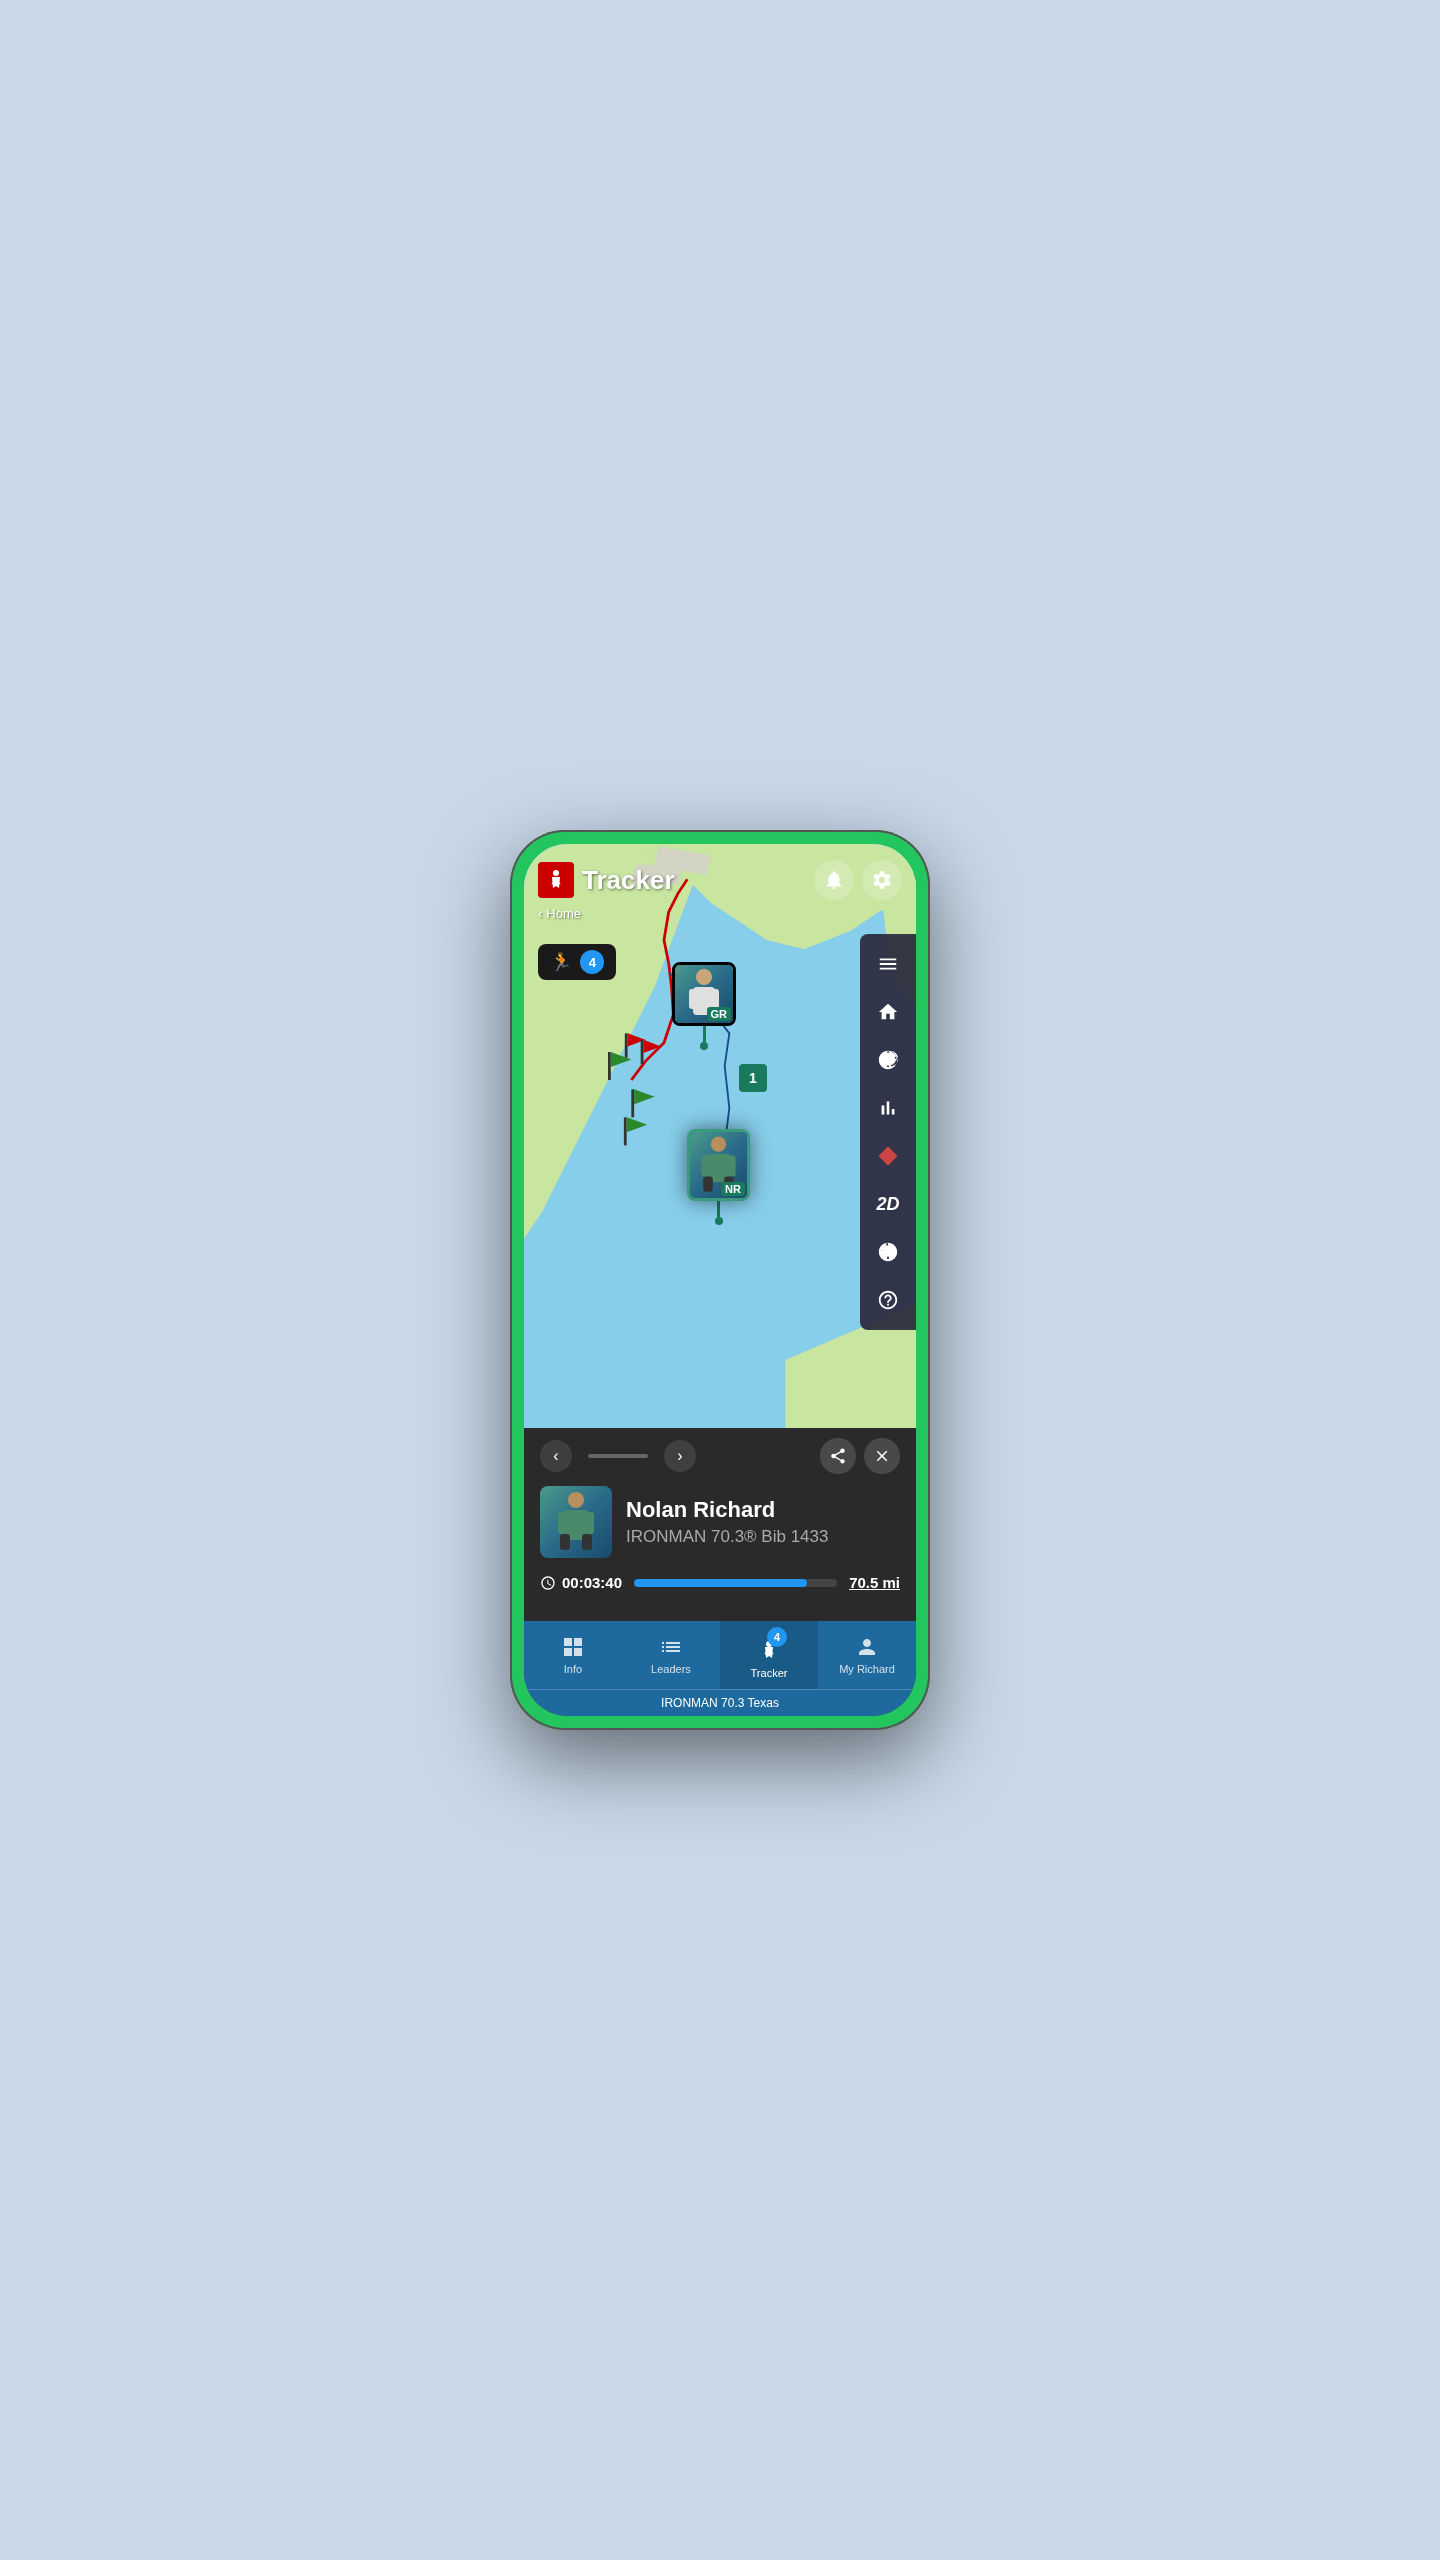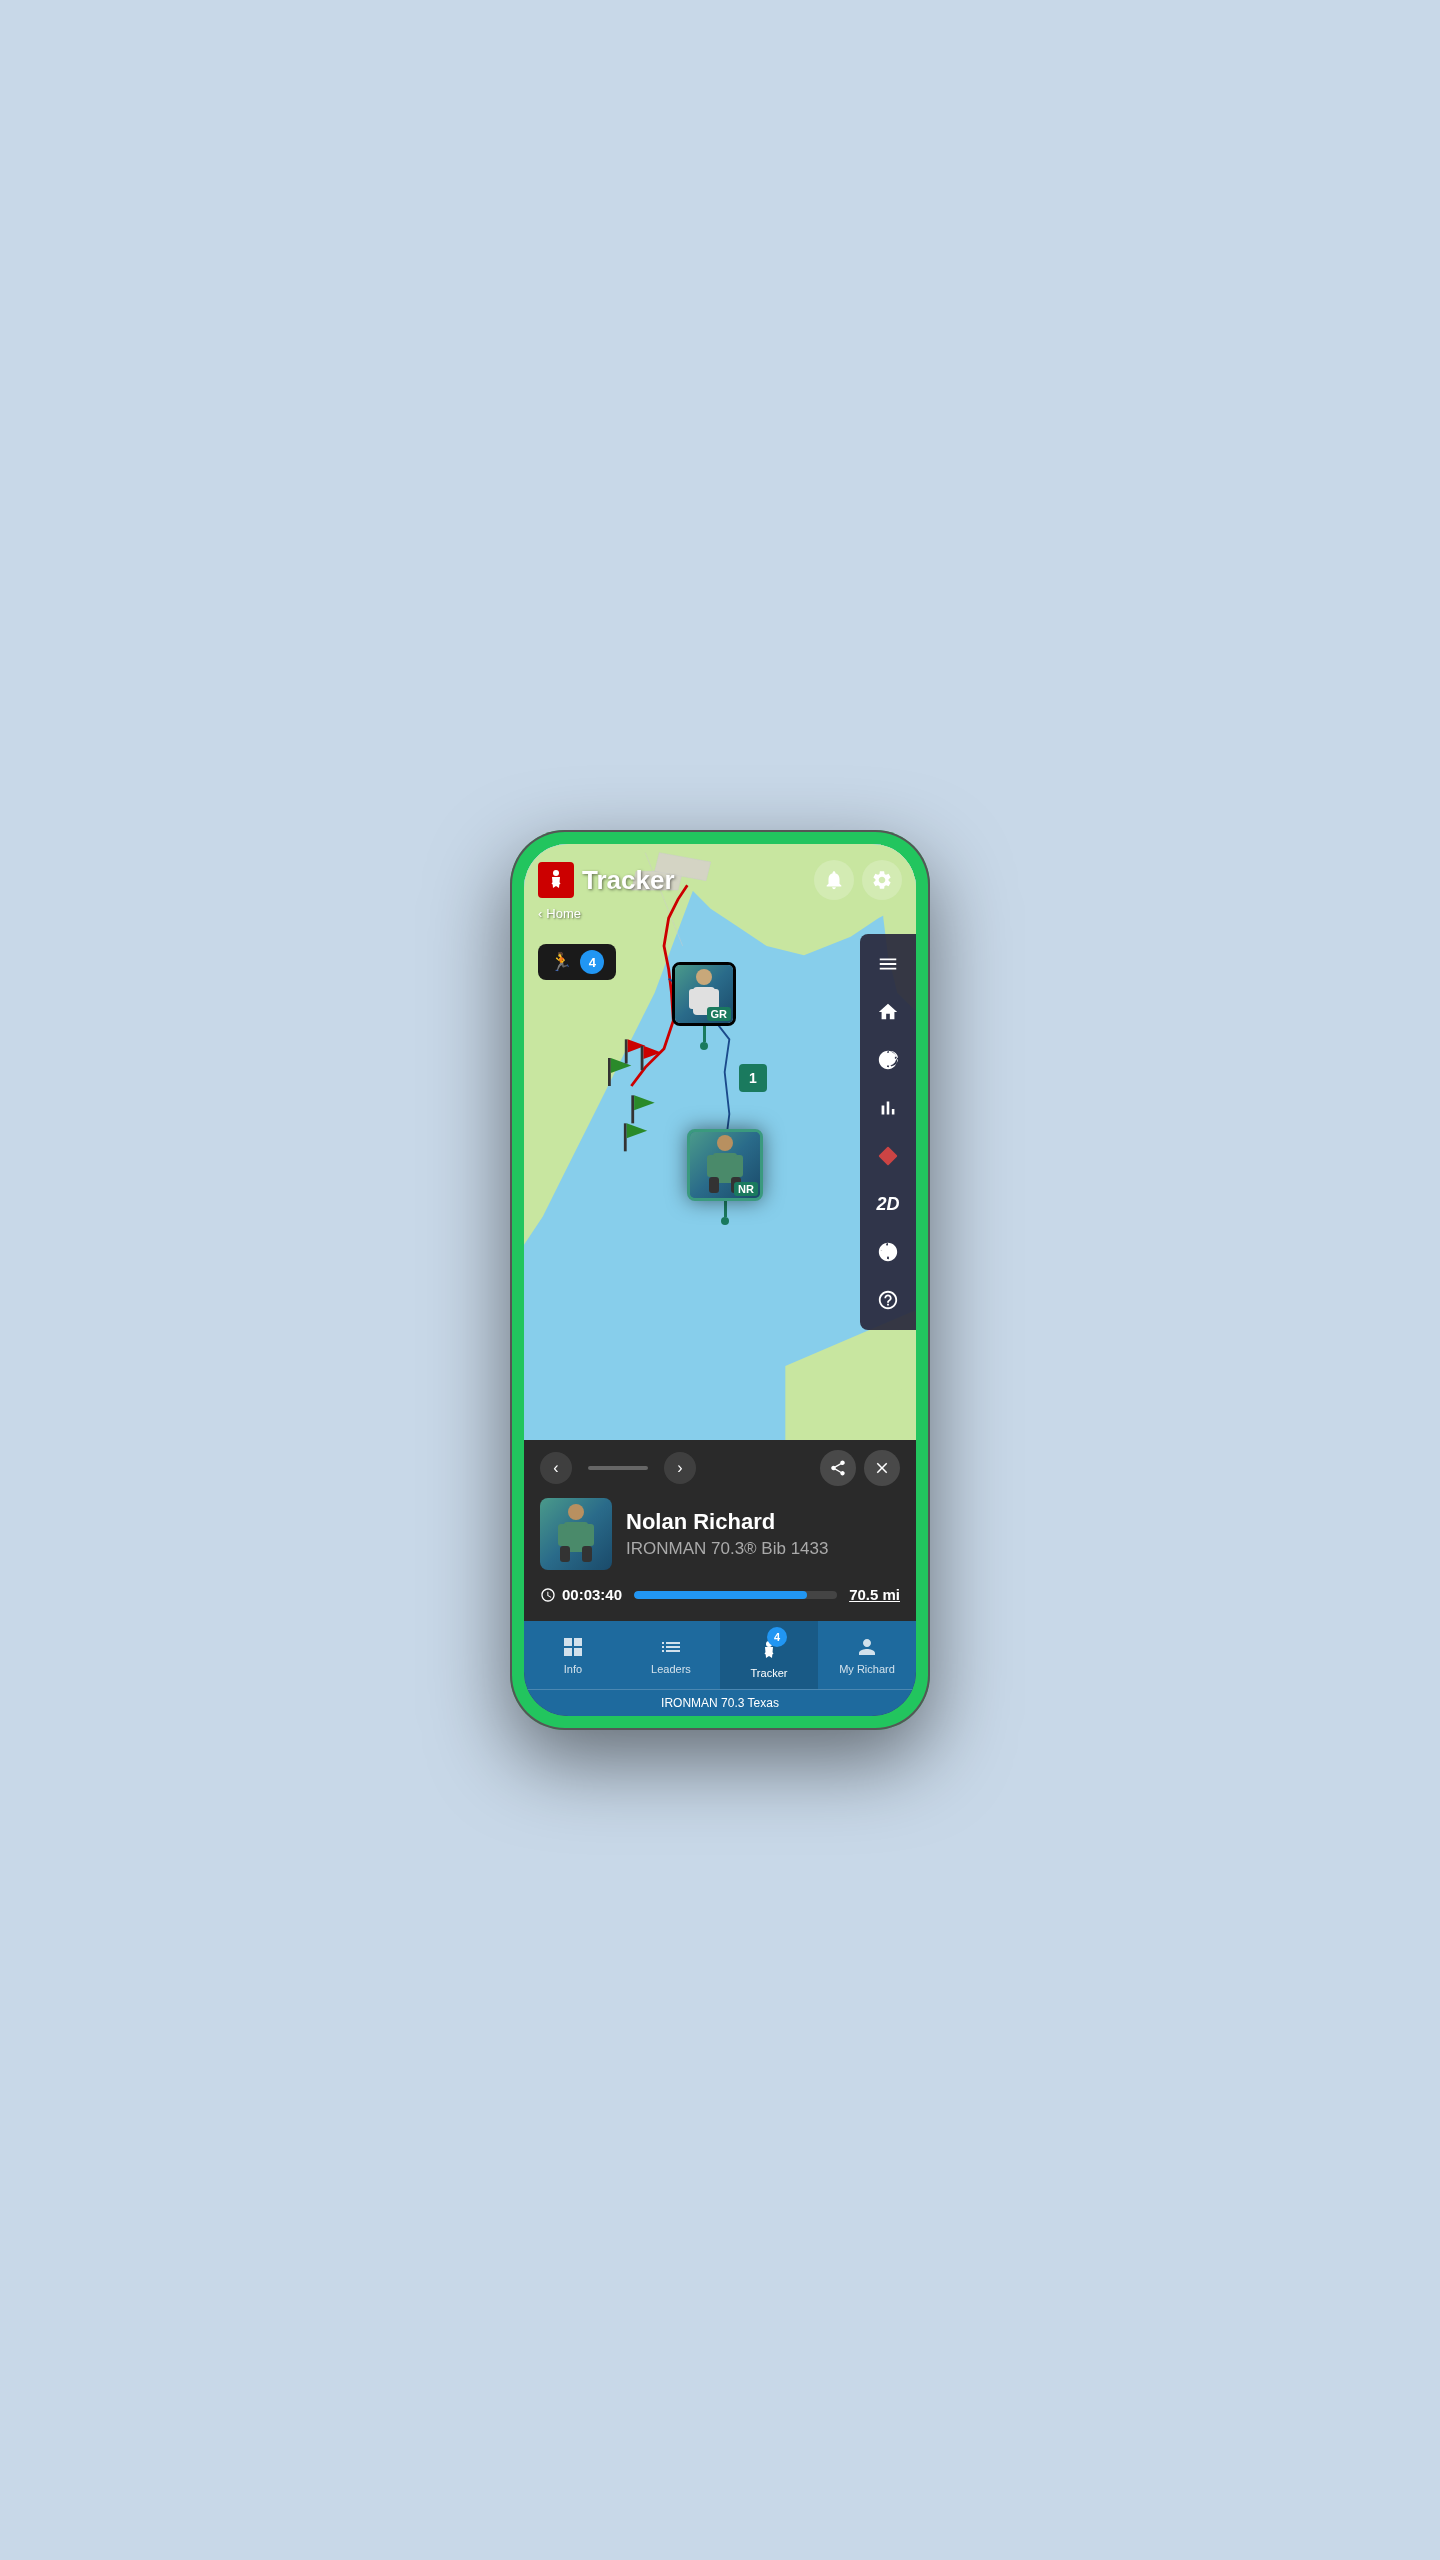--- a/index.html
+++ b/index.html
@@ -380,21 +380,21 @@
       margin-bottom: 4px;
     }
 
     .athlete-race {
       color: #aaa;
       font-size: 17px;
     }
 
     
     .progress-section {
-      padding: 8px 16px 12px;
+      padding: 8px 16px 24px;
     }
 
     .progress-info {
       display: flex;
       align-items: center;
       gap: 12px;
       margin-bottom: 6px;
     }
 
     .time-display {
@@ -668,21 +668,21 @@
         </div>
         <div class="marker-pin"></div>
         <div class="marker-pin-dot"></div>
       </div>
 
       <div class="checkpoint-marker cp1">
         <span>1</span>
       </div>
 
       <div class="athlete-marker marker-nr" style="top:285px; left:163px;">
-        <div class="athlete-photo" style="width:76px;height:72px;border-color:#3a9a7e;box-shadow:0 0 20px rgba(0,0,0,0.5);">
+        <div class="athlete-photo" style="width:63px;height:72px;border-color:#3a9a7e;box-shadow:0 0 20px rgba(0,0,0,0.5);">
           <div class="athlete-photo-inner">
 
             <svg width="60" height="65" viewBox="0 0 60 65">
               <circle cx="30" cy="10" r="8" fill="#b89060"></circle>
               <rect x="18" y="20" width="24" height="30" rx="3" fill="#4a8a6a"></rect>
               <rect x="12" y="22" width="9" height="22" rx="3" fill="#4a8a6a"></rect>
               <rect x="39" y="22" width="9" height="22" rx="3" fill="#4a8a6a"></rect>
               <rect x="14" y="44" width="10" height="16" rx="3" fill="#333"></rect>
               <rect x="36" y="44" width="10" height="16" rx="3" fill="#333"></rect>
             </svg>

